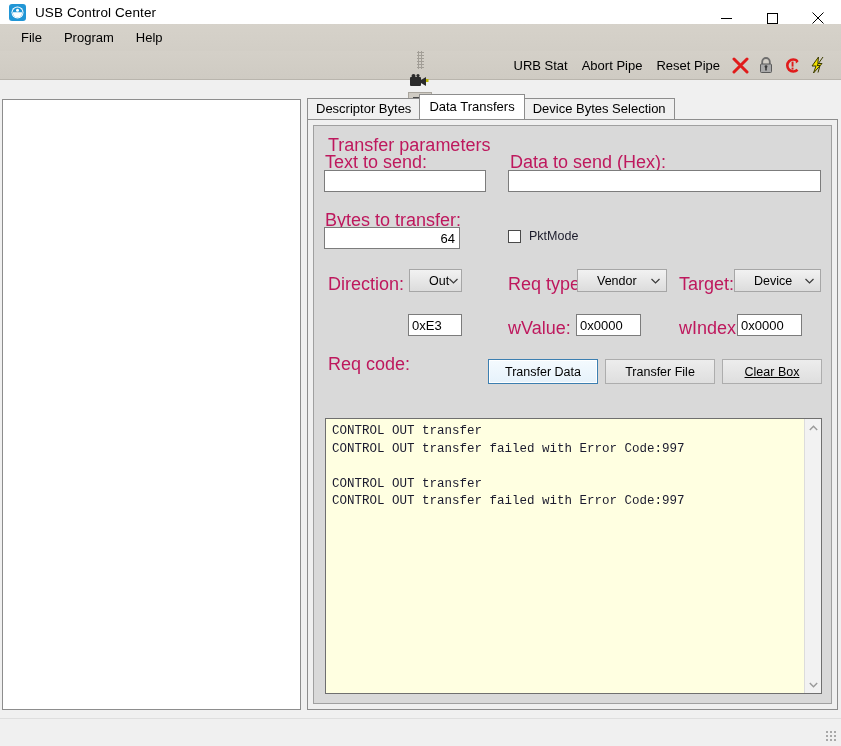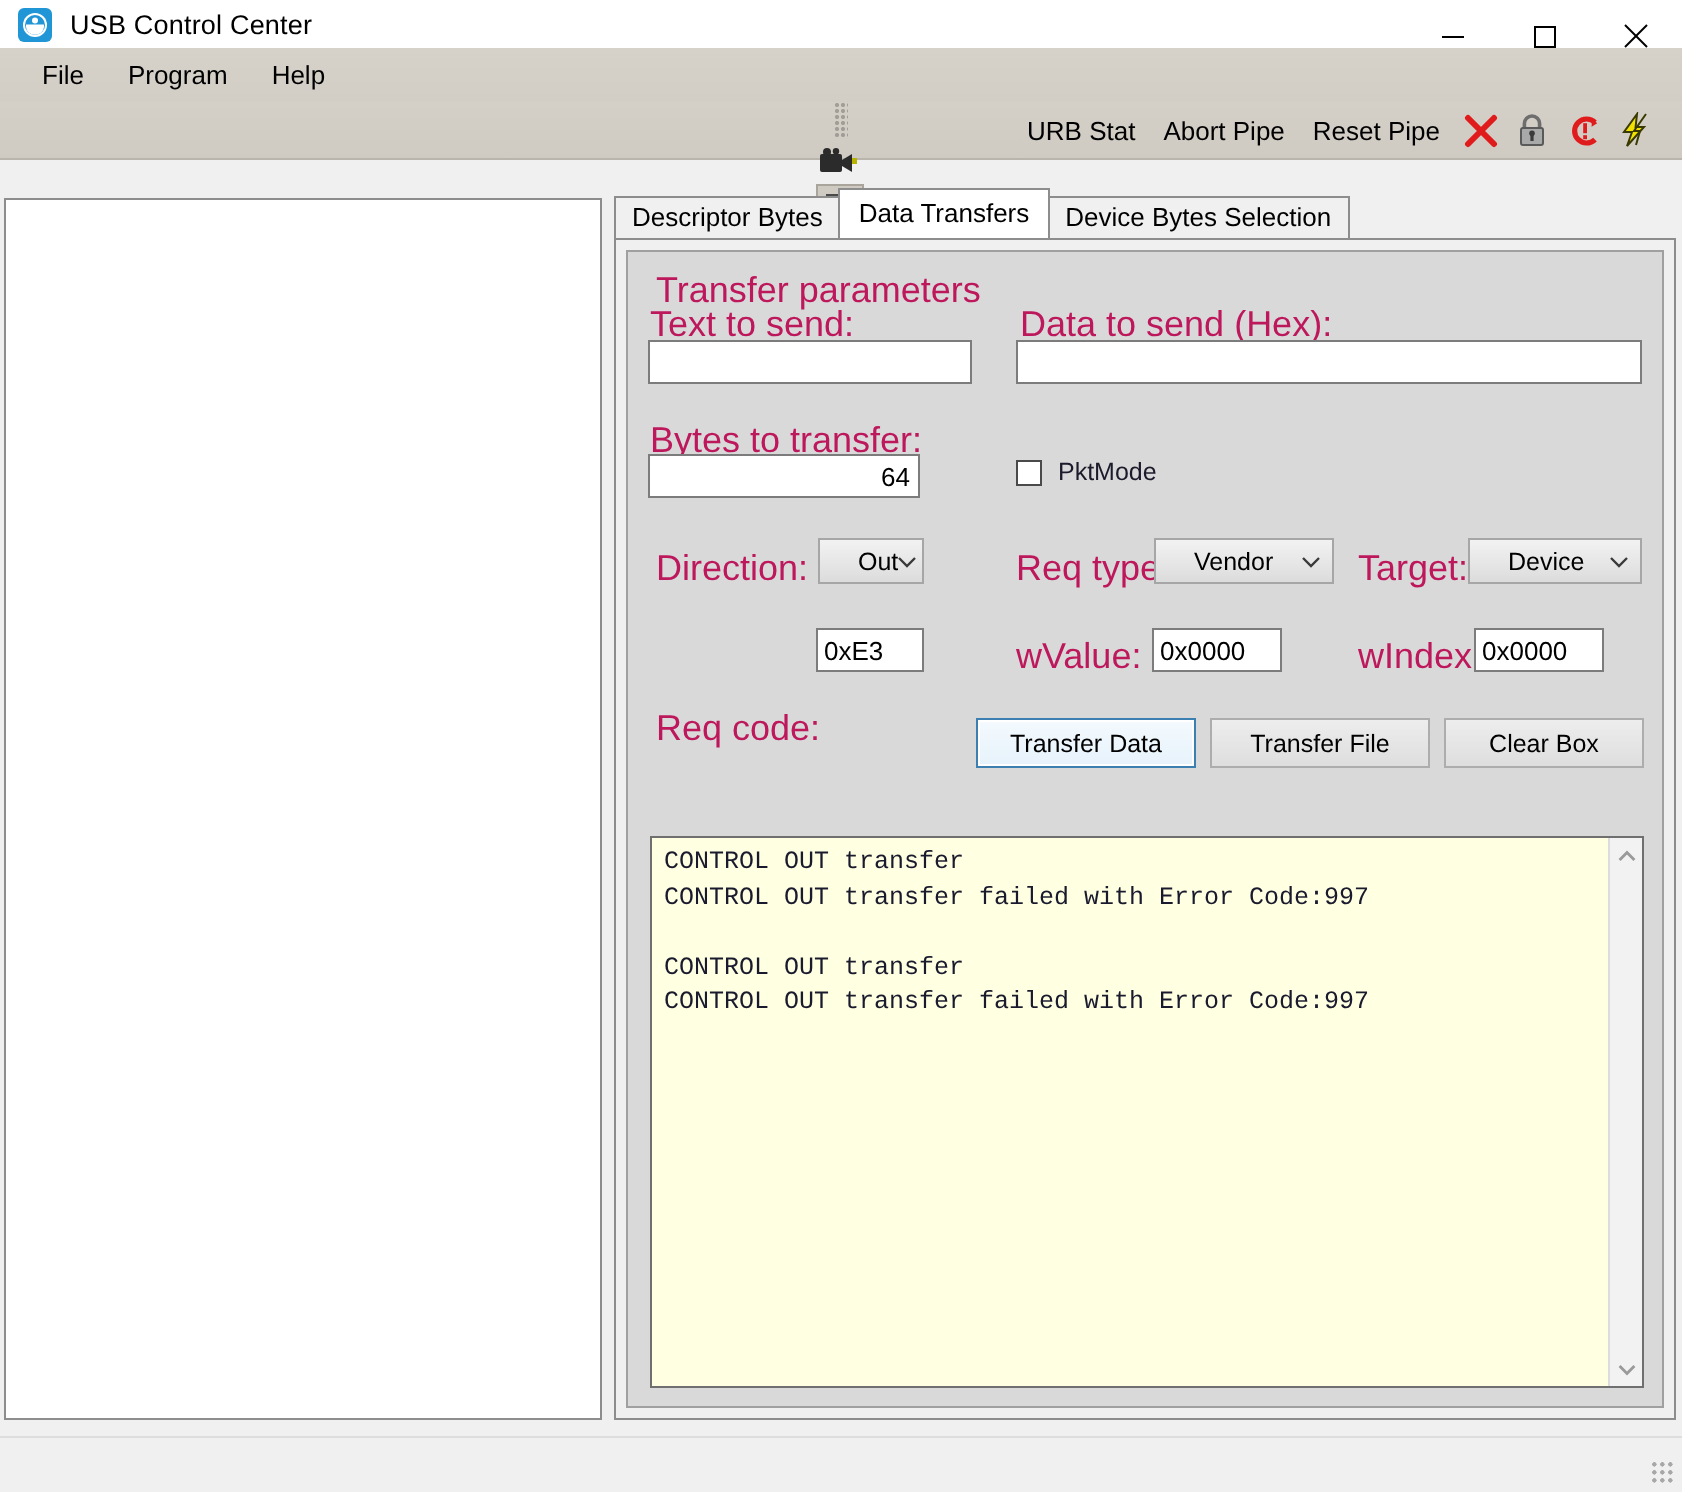--- a/index.html
+++ b/index.html
@@ -545,21 +545,21 @@
         <input class="tbox" style="left: 94px; top: 188px; width: 54px;" placeholder="" value="0xE3">
 
         <div class="lbl" style="left:194px; top:192px;">wValue:</div>
         <input class="tbox" style="left: 262px; top: 188px; width: 65px;" placeholder="" value="0x0000">
 
         <div class="lbl" style="left:365px; top:192px;">wIndex:</div>
         <input class="tbox" style="left: 423px; top: 188px; width: 65px;" placeholder="" value="0x0000">
 
         <div class="btn focused" style="left:174px; top:233px; width:110px;">Transfer Data</div>
         <div class="btn" style="left:291px; top:233px; width:110px;">Transfer File</div>
-        <div class="btn" style="left:408px; top:233px; width:100px;">Clear Box</div>
+        <div class="btn" style="left:408px; top:233px; width:100px;text-decoration:underline;">Clear Box</div>
 
         <div id="logwrap">
           <pre id="logtext">CONTROL OUT transfer
 CONTROL OUT transfer failed with Error Code:997
 
 CONTROL OUT transfer
 CONTROL OUT transfer failed with Error Code:997</pre>
           <div id="logscroll">
             <span class="sb-arrow">
               <svg width="9" height="6" viewBox="0 0 9 6">

